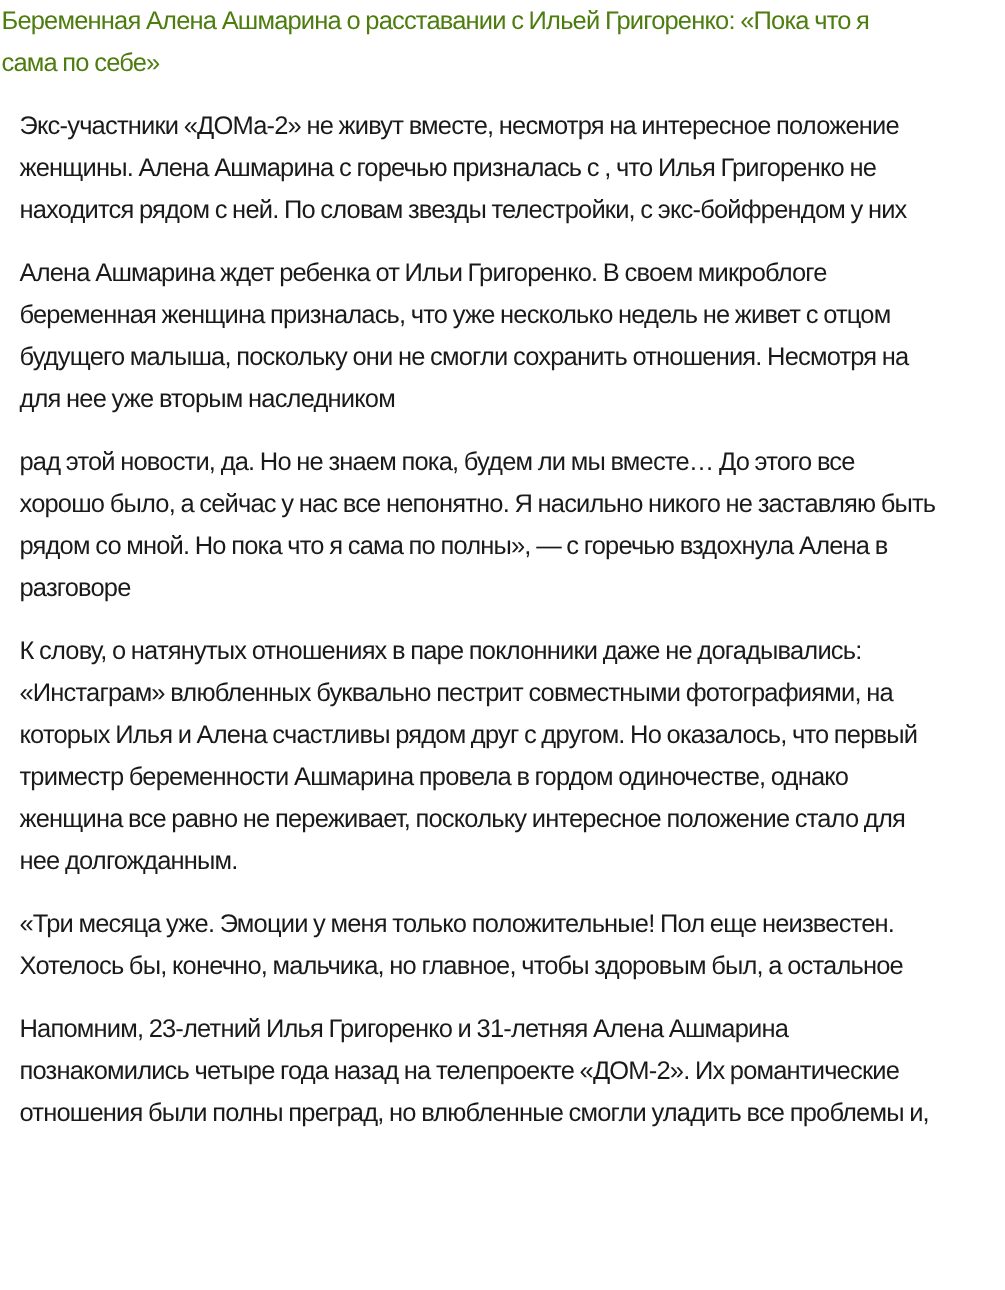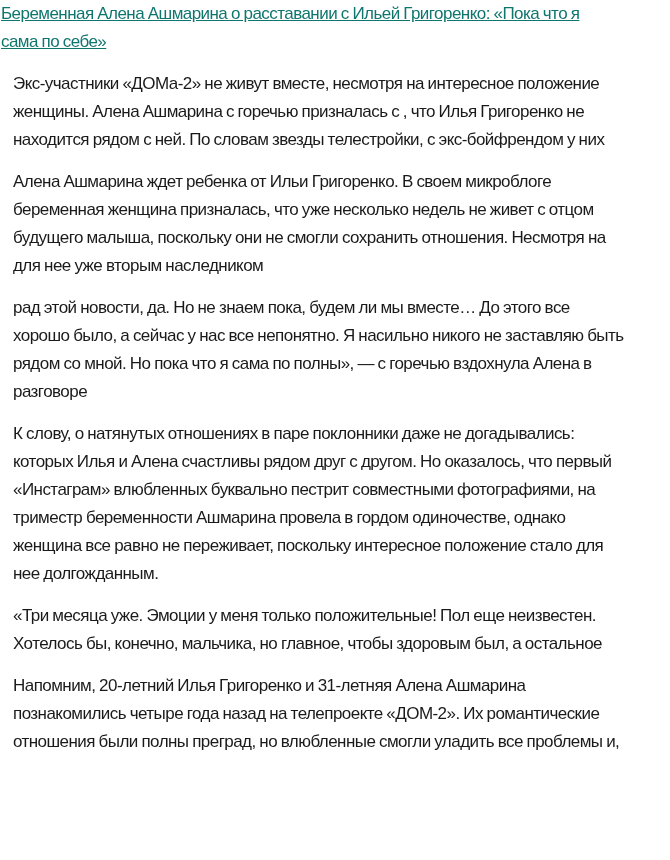--- a/index.html
+++ b/index.html
@@ -26,22 +26,21 @@
       letter-spacing: -0.55px;
       word-spacing: -0.5px;
       line-height: 28px;
     }
     .title {
       margin: 0;
       padding-top: 0px;
       font-weight: normal;
       font-size: 17px;
       line-height: 28px;
-      color: #0f766e;
-      text-decoration: underline;
+      color: #4d7c0f;
     }
     .para {
       margin: 12px;
       margin-top: 14px;
     }
     .line {
       display: block;
       white-space: nowrap;
     }
   </style>
@@ -69,31 +68,31 @@
 
   <p class="para">
     <span class="line">рад этой новости, да. Но не знаем пока, будем ли мы вместе… До этого все</span>
     <span class="line">хорошо было, а сейчас у нас все непонятно. Я насильно никого не заставляю быть</span>
     <span class="line">рядом со мной. Но пока что я сама по полны», — с горечью вздохнула Алена в</span>
     <span class="line">разговоре</span>
   </p>
 
   <p class="para">
     <span class="line">К слову, о натянутых отношениях в паре поклонники даже не догадывались:</span>
+    <span class="line">«Инстаграм» влюбленных буквально пестрит совместными фотографиями, на</span>
     <span class="line">которых Илья и Алена счастливы рядом друг с другом. Но оказалось, что первый</span>
-    <span class="line">«Инстаграм» влюбленных буквально пестрит совместными фотографиями, на</span>
     <span class="line">триместр беременности Ашмарина провела в гордом одиночестве, однако</span>
     <span class="line">женщина все равно не переживает, поскольку интересное положение стало для</span>
     <span class="line">нее долгожданным.</span>
   </p>
 
   <p class="para">
     <span class="line">«Три месяца уже. Эмоции у меня только положительные! Пол еще неизвестен.</span>
     <span class="line">Хотелось бы, конечно, мальчика, но главное, чтобы здоровым был, а остальное</span>
   </p>
 
   <p class="para">
-    <span class="line">Напомним, 20-летний Илья Григоренко и 31-летняя Алена Ашмарина</span>
+    <span class="line">Напомним, 23-летний Илья Григоренко и 31-летняя Алена Ашмарина</span>
     <span class="line">познакомились четыре года назад на телепроекте «ДОМ-2». Их романтические</span>
     <span class="line">отношения были полны преград, но влюбленные смогли уладить все проблемы и,</span>
 
   </p>
 </div>
 
 </body></html>

